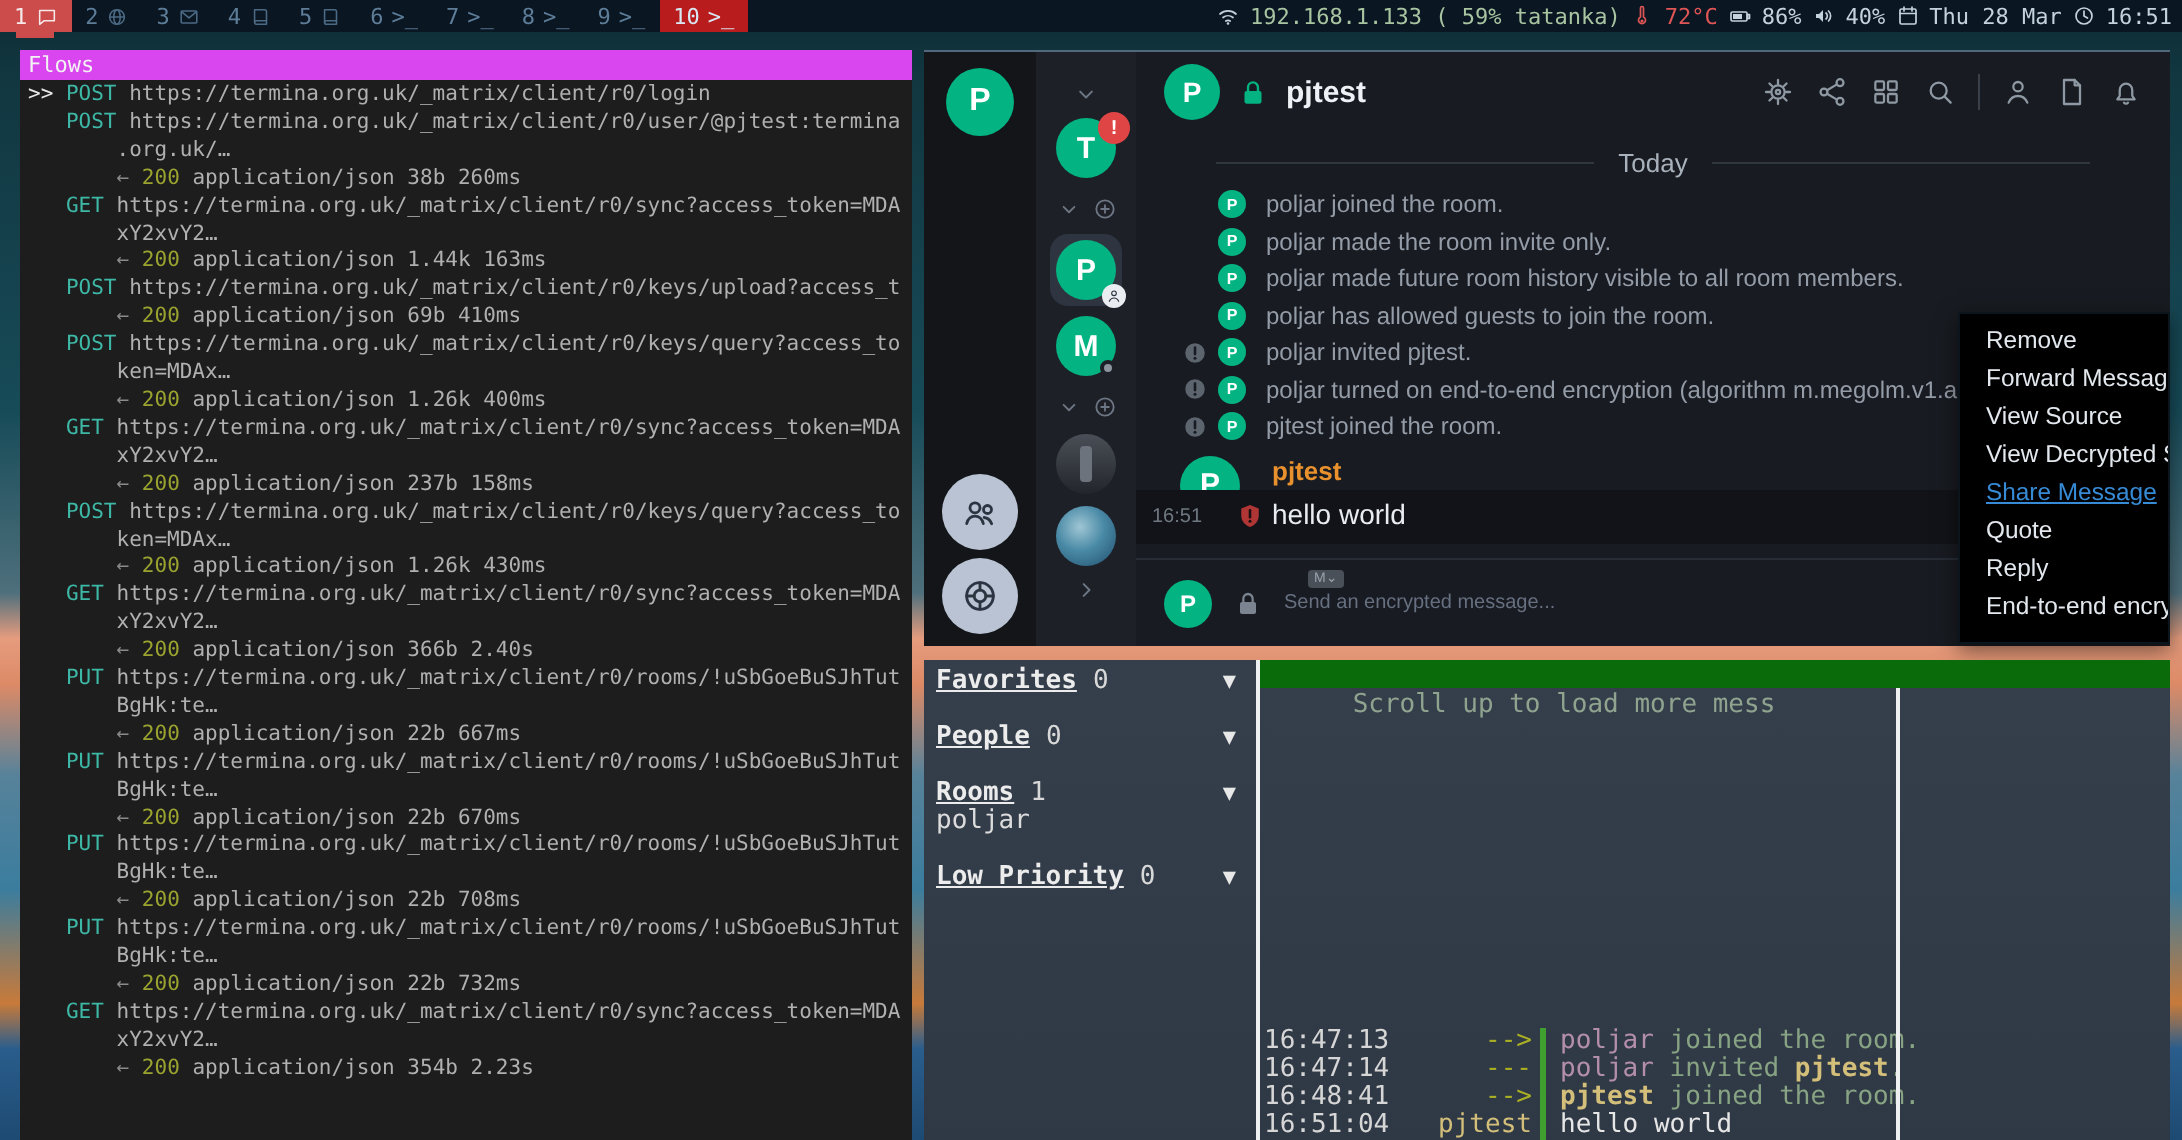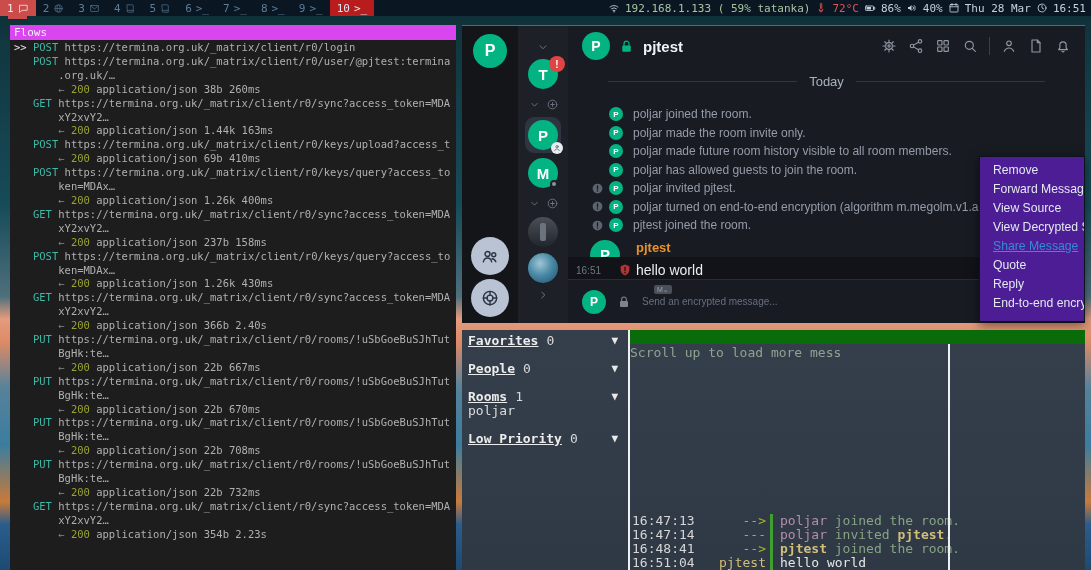--- a/index.html
+++ b/index.html
@@ -71,21 +71,21 @@
   #el-main{flex:1;display:flex;flex-direction:column;position:relative;min-width:0}
   #el-header{height:40px;display:flex;align-items:center;gap:8px;padding:0 14px;flex:none}
   #el-header-avatar{width:28px;height:28px;font-size:14px}
   #room-lock{color:#03b381;width:17px;height:17px}
   #room-title{color:#eef2f6;font-weight:bold;font-size:15px}
   #el-header-icons{margin-left:auto;display:flex;align-items:center;gap:11px;color:#8e99a4}
   #el-header-icons .ic{width:16px;height:16px;cursor:pointer}
   .hdr-divider{width:1px;height:18px;background:#3a4049}
 
   #el-messages{flex:1;overflow:hidden;padding-top:8px}
-  #today-divider{display:flex;align-items:center;gap:12px;margin:0 40px 16px;color:#a9b2bc;font-size:13px}
+  #today-divider{display:flex;align-items:center;gap:12px;margin:0 40px 4px;color:#a9b2bc;font-size:13px}
   #today-divider::before,#today-divider::after{content:"";flex:1;height:1px;background:#31373f}
   .sys-row{display:flex;align-items:center;height:18.5px;padding-left:23px;font-size:12px;color:#949ca8}
   .sys-info{width:13px;height:13px;color:#5c646e;margin-right:5px}
   .sys-info-ph{width:13px;margin-right:5px;flex:none}
   .sys-av{width:14px;height:14px;font-size:8px;margin-right:10px}
   #msg-block{position:relative;margin-top:5px}
   #msg-avatar{position:absolute;left:22px;top:0;width:30px;height:30px;font-size:15px}
   #msg-sender{padding-left:68px;color:#e8912d;font-size:13px;font-weight:bold;line-height:15px}
   #msg-row{position:relative;margin-top:2px;background:#111318;padding:4px 0 5px 68px}
   #msg-time{position:absolute;left:8px;top:8px;font-size:10px;color:#6f7880}
@@ -96,39 +96,39 @@
 
   #composer{height:44px;border-top:1px solid #272c35;display:flex;align-items:center;gap:10px;padding:0 14px;flex:none;position:relative}
   #composer-avatar{width:24px;height:24px;font-size:12px}
   #composer-lock{color:#7b8490;width:16px;height:16px}
   #md-badge{position:absolute;left:86px;top:5px;background:#4a5058;color:#9aa2ac;font-size:7px;
     border-radius:2px;padding:0 3px;line-height:9px}
   #composer-input{flex:1;color:#667080;font-size:10px;white-space:nowrap;overflow:hidden}
   #format-btn{width:26px;height:19px;border-radius:10px;background:#e8ebee;color:#23272e;font-size:11px;
     font-weight:bold;display:flex;align-items:center;justify-content:center}
 
-  #context-menu{position:absolute;right:0;top:130px;width:106px;background:#4c1d95;border:1px solid #0c141c;
+  #context-menu{position:absolute;right:0;top:130px;width:106px;background:#000000;border:1px solid #0c141c;
     box-shadow:0 3px 10px rgba(0,0,0,.5);padding:4px 0 8px;z-index:20;overflow:hidden}
   .cm-item{line-height:19px;padding-left:13px;font-size:12.2px;color:#e2e8ee;white-space:nowrap;cursor:pointer}
   .cm-link{color:#378ad6;text-decoration:underline}
 
   
   #weechat-win{position:absolute;left:462px;top:330px;width:623px;height:240px;z-index:6;
     background:linear-gradient(180deg,#353f4b 0%,#323c48 55%,#2f3945 100%);font-size:13px;line-height:14px}
   #wc-left{position:absolute;left:0;top:0;width:166px;height:100%;padding-top:4px}
   .wc-sec{height:14px;padding-left:6px;color:#ececec;position:relative}
   .wc-sec .lbl{font-weight:bold;text-decoration:underline}
   .wc-sec .cnt{color:#d8d8d8;margin-left:8px;font-weight:normal;text-decoration:none}
   .wc-tri{position:absolute;right:10px;top:0;color:#e8e8e8;font-size:11px}
   .wc-item{height:14px;padding-left:6px;color:#dcdcdc}
   .wc-blank{height:14px}
   #wc-vdiv{position:absolute;left:166px;top:0;width:2px;height:100%;background:#eef0f2}
   #wc-right{position:absolute;left:168px;right:0;top:0;bottom:0}
   #wc-titlebar{height:14px;background:#0a6b0a;width:100%}
-  #wc-notice{position:absolute;top:16px;left:0;width:304px;text-align:left;color:#8fa38f;
+  #wc-notice{position:absolute;top:16px;left:0;width:304px;text-align:center;color:#8fa38f;
     white-space:nowrap;overflow:hidden}
   #wc-nickdiv{position:absolute;left:318px;top:14px;bottom:0;width:2px;background:#eef0f2}
   #wc-chat{position:absolute;bottom:0;left:0;width:318px}
   .wl{display:flex;height:14px;white-space:pre}
   .wl-time{width:64px;padding-left:2px;color:#d6d6d6;flex:none}
   .wl-prefix{width:72px;text-align:right;flex:none}
   .wl-msg{border-left:3px solid #3f9f2f;margin-left:4px;padding-left:7px}
   .w-ar{color:#aab022}
   .w-np{color:#b48ead}
   .w-jg{color:#87a383}

